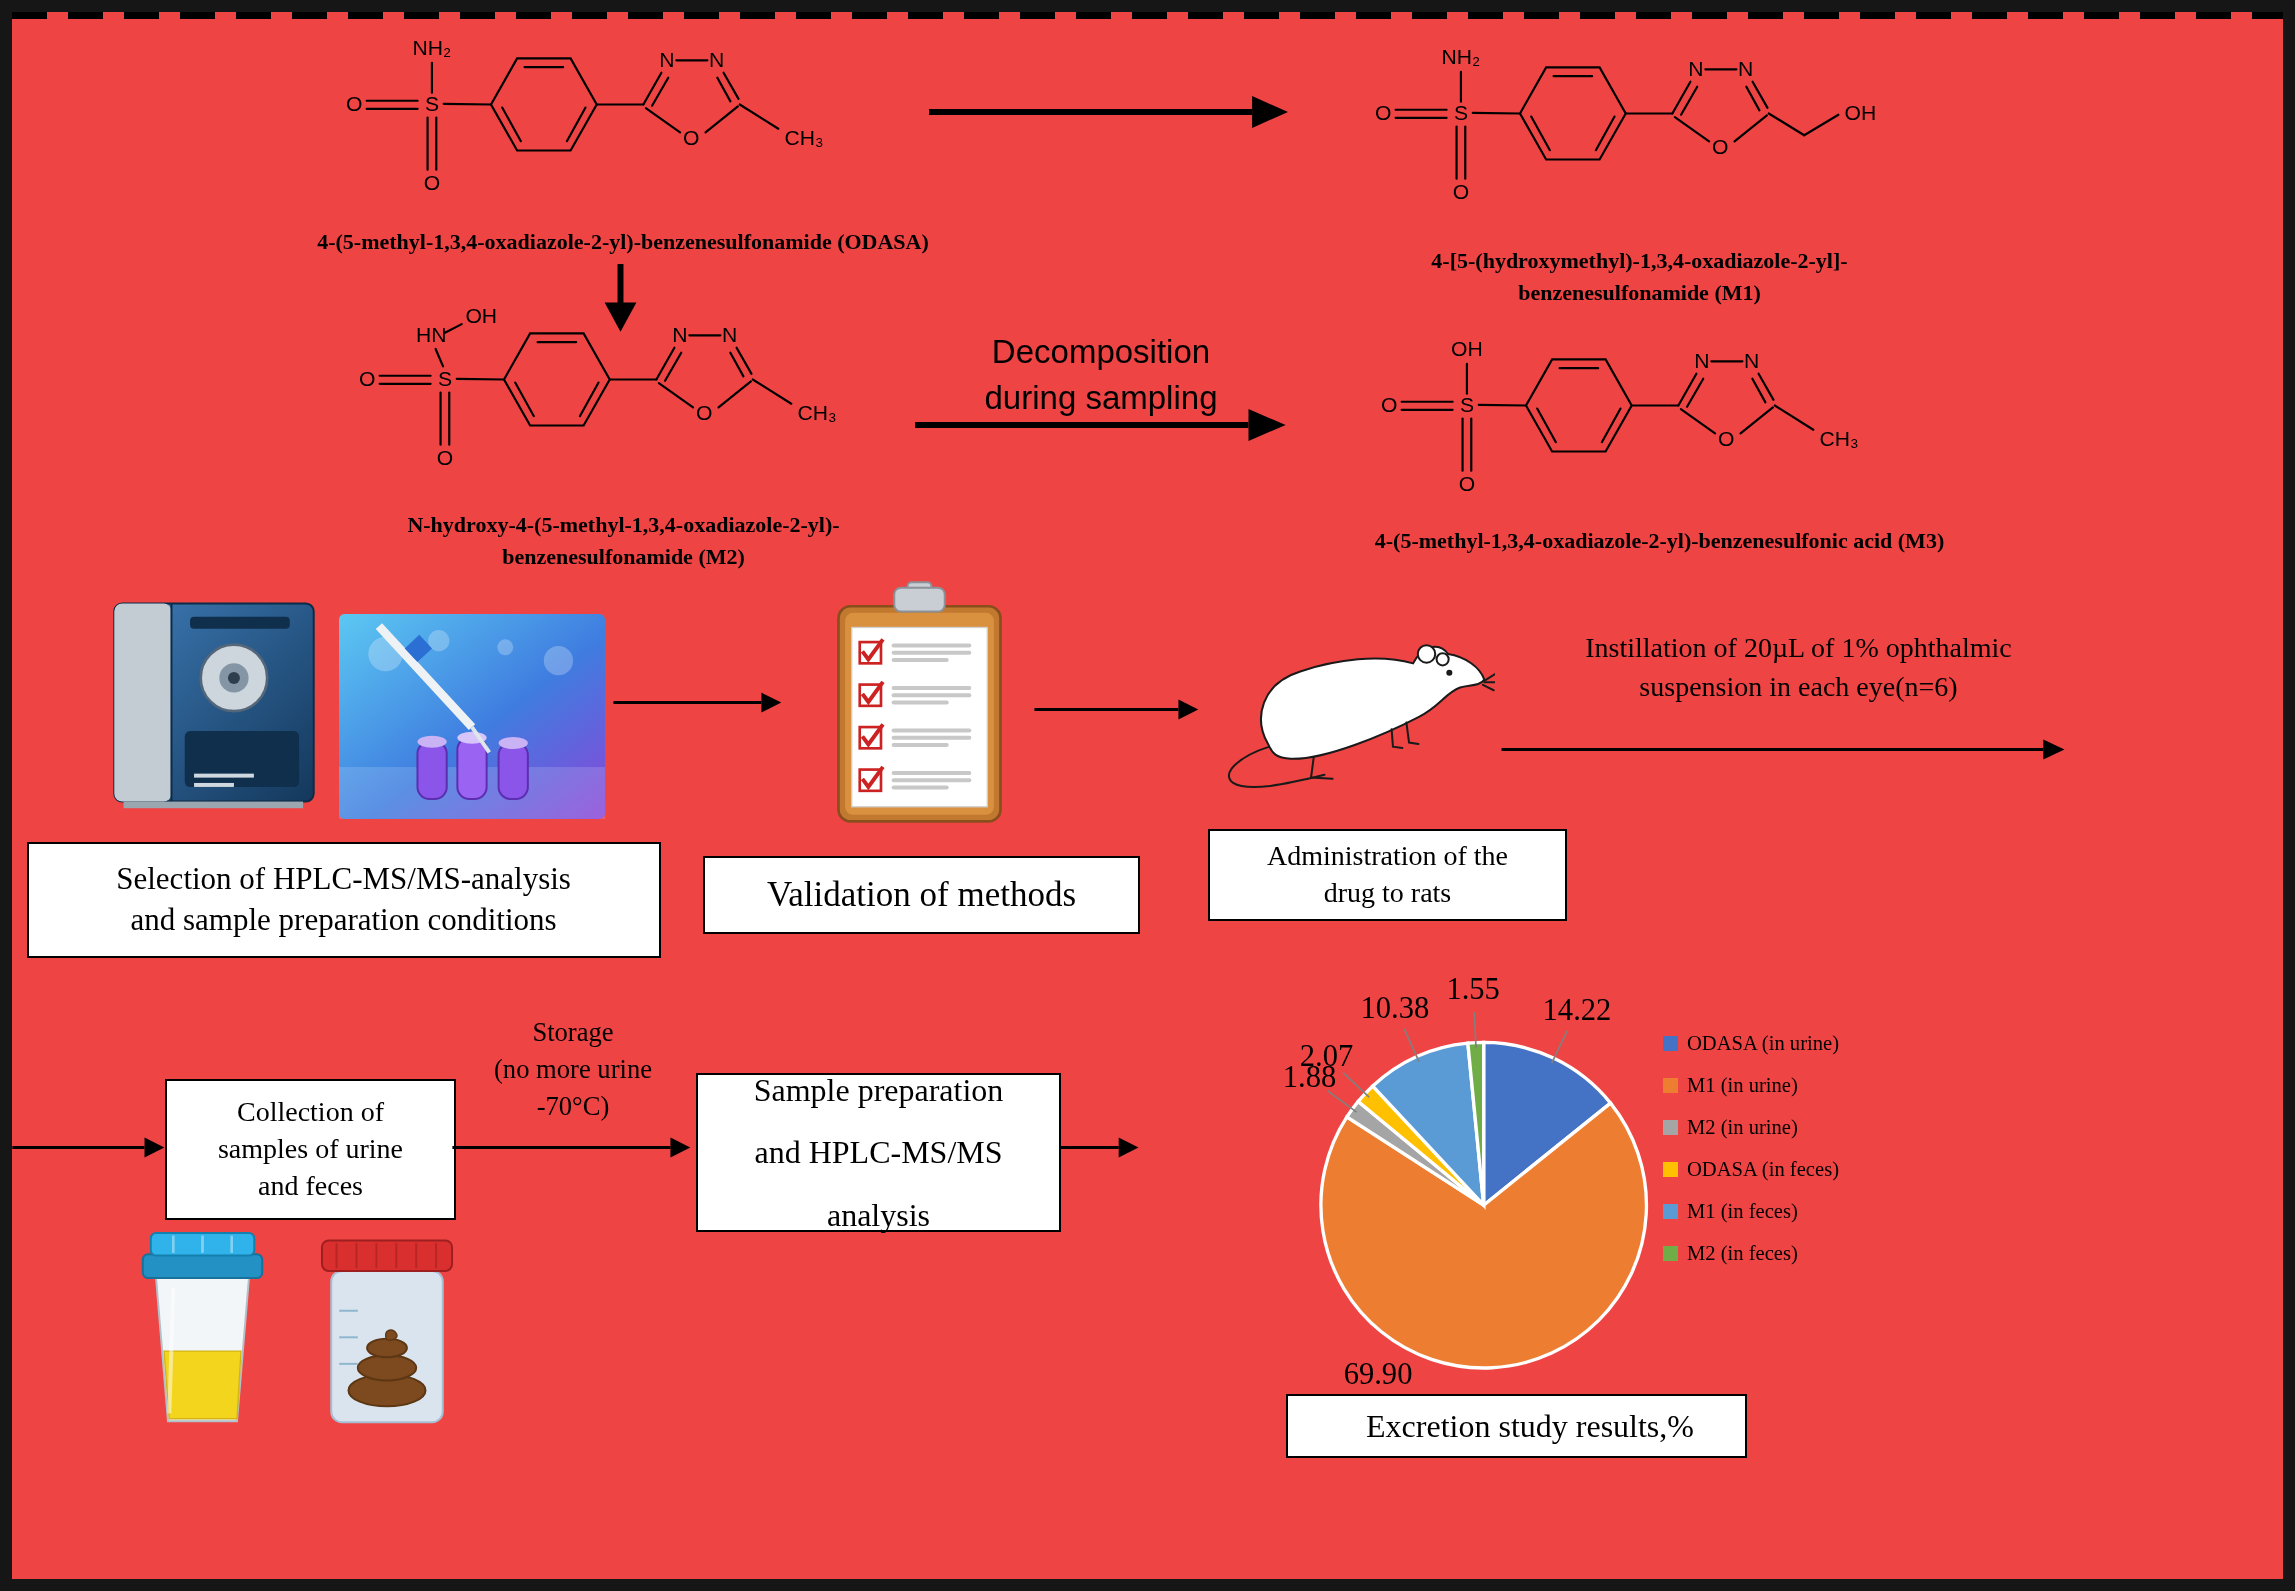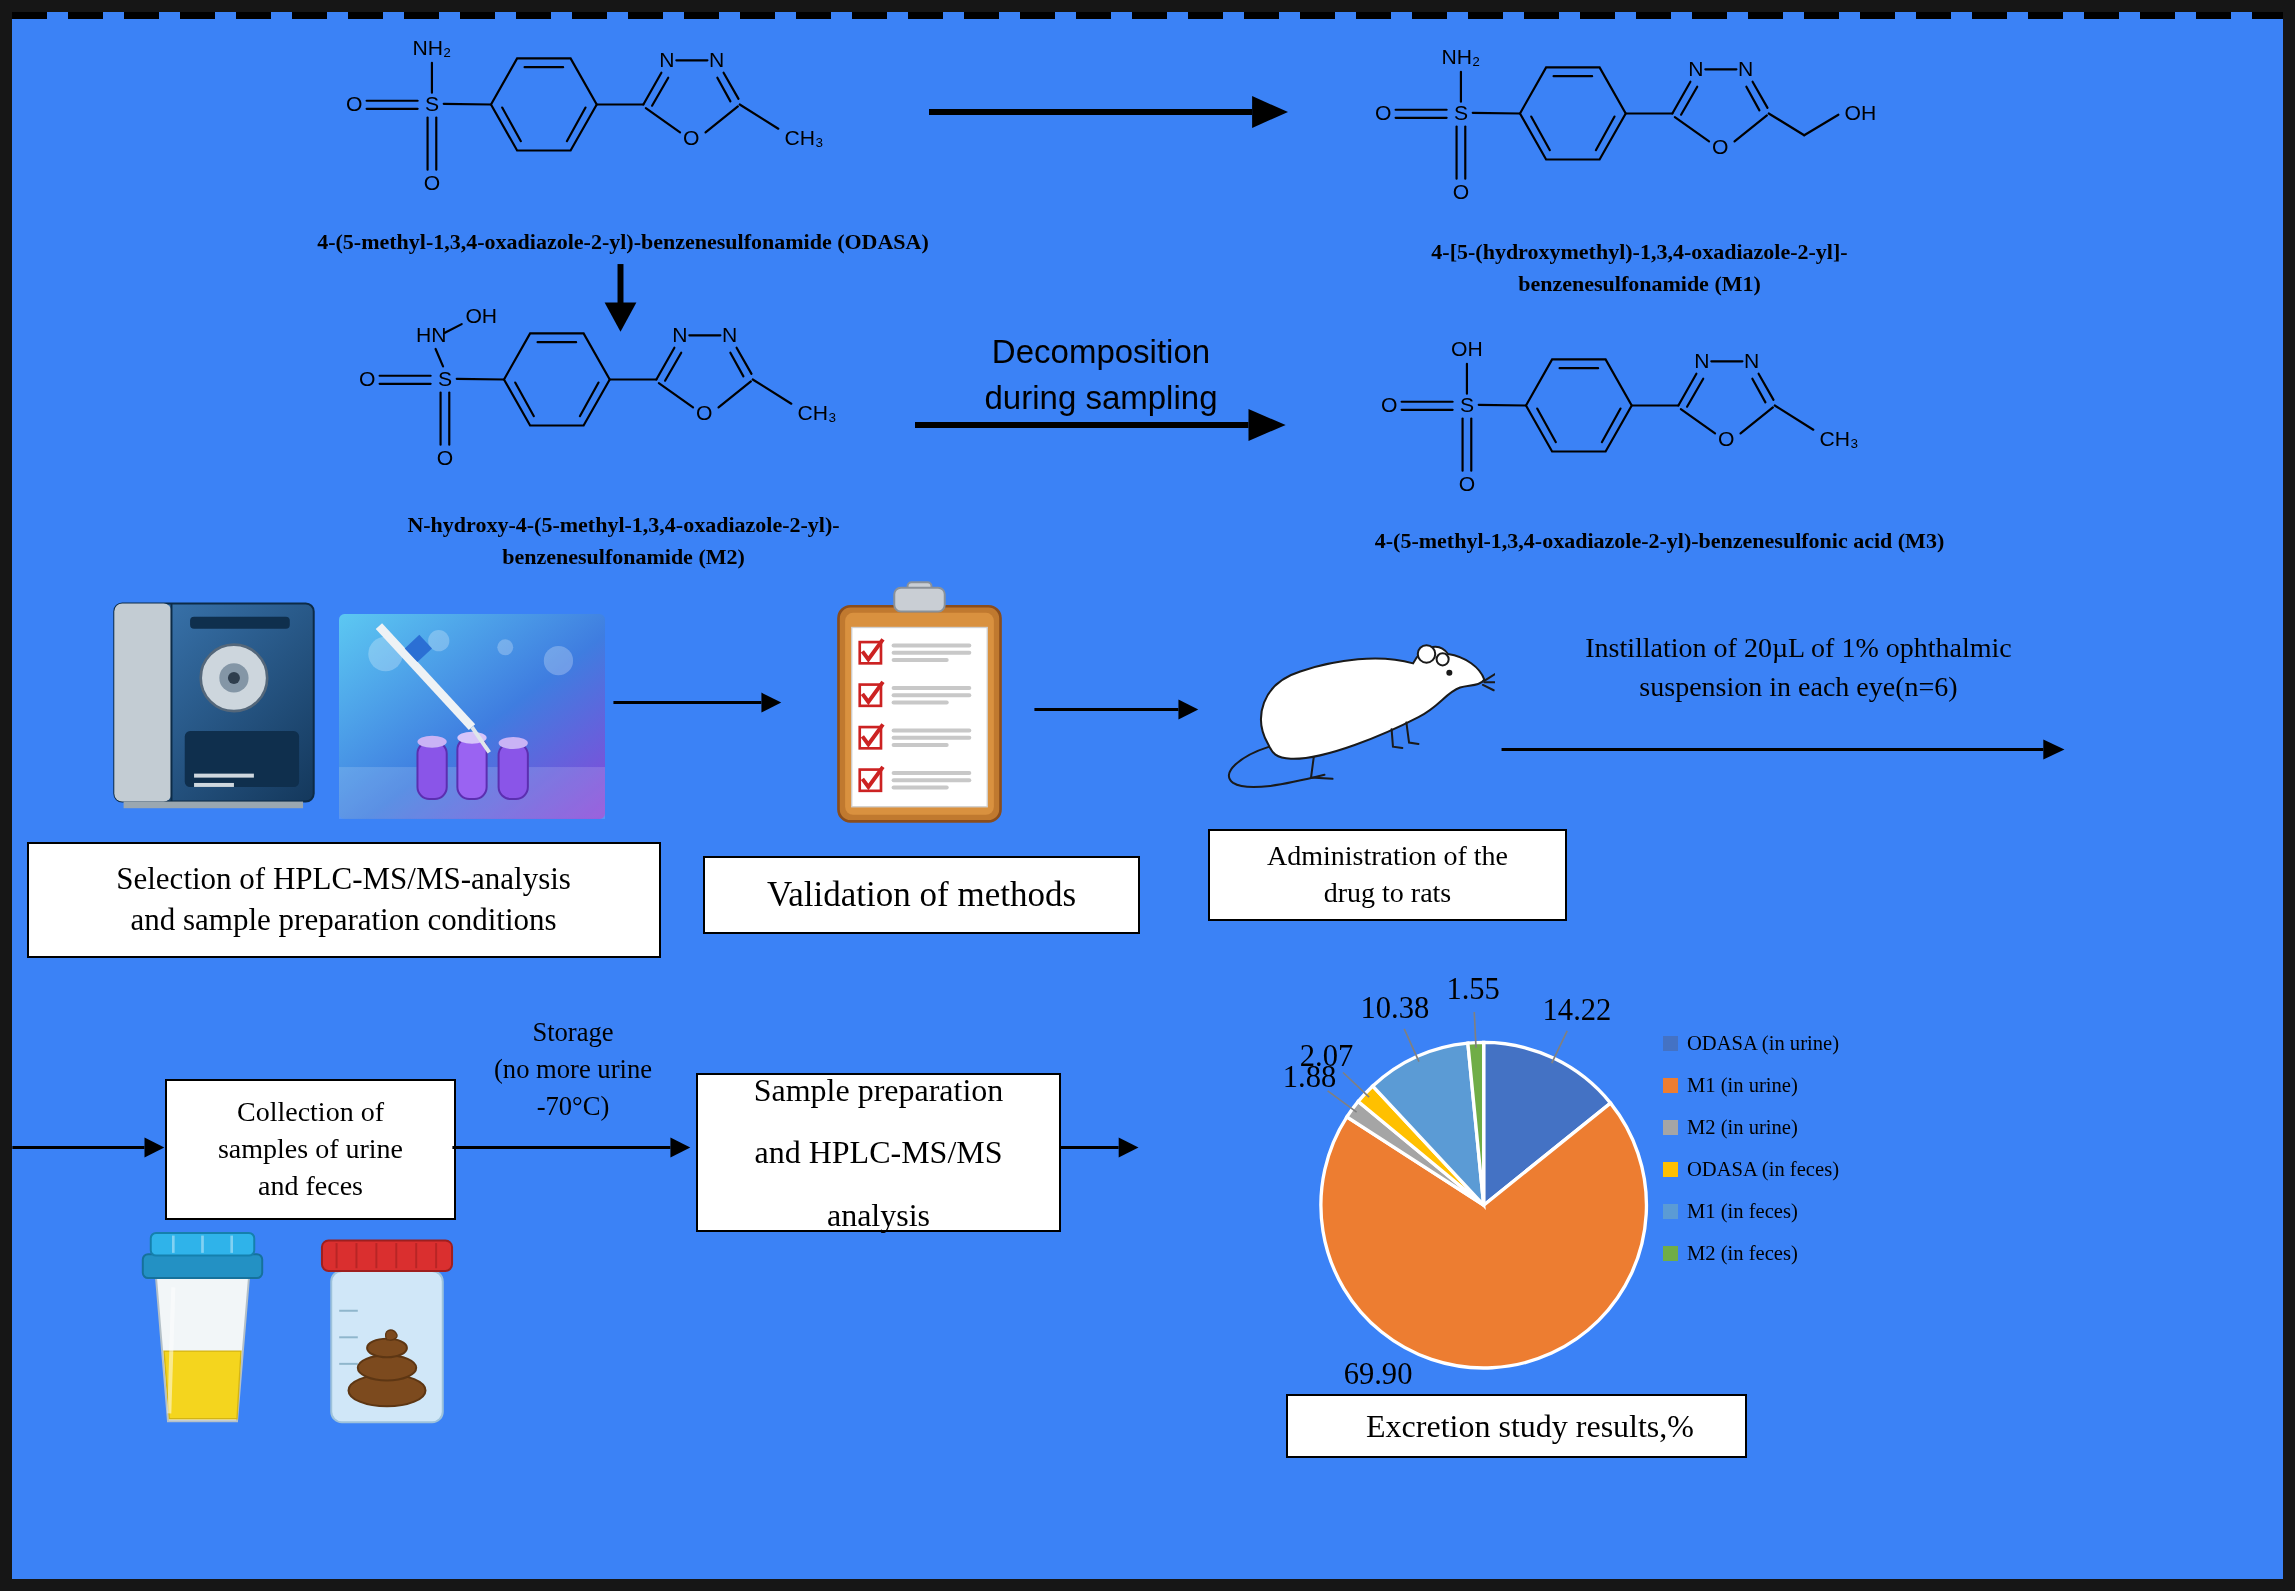--- a/index.html
+++ b/index.html
@@ -1,18 +1,18 @@
 <!DOCTYPE html>
 <html style="font-size:10.6px"><head>
 <meta charset="utf-8">
 <style>
   html,body{margin:0;padding:0;background:#e8e8e8;}
   #canvas{
     position:relative; width:2295px; height:1591px; box-sizing:border-box;
-    background:#3b82f6; border:12px solid #161616; overflow:hidden;
+    background:#ef4444; border:12px solid #161616; overflow:hidden;
     font-family:"Liberation Serif", serif;
   }
   .abs{position:absolute;}
   
   .mol line, .mol path{stroke:#000; stroke-width:3.5; fill:none; stroke-linecap:round;}
   .mol text{fill:#000; font:34px "Liberation Sans", sans-serif;}
   .mol-caption{
     position:absolute; text-align:center; font-weight:bold; font-size:22px;
     line-height:1.45; color:#000; font-family:"Liberation Serif", serif;
   }
@@ -103,21 +103,21 @@
     <text x="663" y="70" text-anchor="middle">N</text>
     <line x1="674" y1="80" x2="698" y2="122"></line>
       <line x1="664" y1="88" x2="685" y2="126"></line>
     <line x1="697" y1="134" x2="645" y2="176"></line>
     <text x="622" y="196" text-anchor="middle">O</text>
     <line x1="604" y1="176" x2="549" y2="137"></line>
     <line x1="700" y1="131" x2="757" y2="166"></line>
       <line x1="757" y1="166" x2="812" y2="133"></line>
     <text x="822" y="142">OH</text>
   </svg>
-  <div class="mol-caption" style="left:1262px;top:224px;width:731px">
+  <div class="mol-caption" style="left:1262px;top:233px;width:731px">
     <div>4-[5-(hydroxymethyl)-1,3,4-oxadiazole-2-yl]-</div>
     <div>benzenesulfonamide (M1)</div>
   </div>
 
   <svg class="abs arrow" style="left:582px;top:252px" width="53" height="69" viewBox="0 0 80 104">
     <line x1="40" y1="0" x2="40" y2="60" stroke-width="9"></line>
       <polygon points="16,58 64,58 40,102"></polygon>
   </svg>
 
   <svg class="abs mol" style="left:286px;top:286px" width="611" height="199" viewBox="0 0 920 320">

